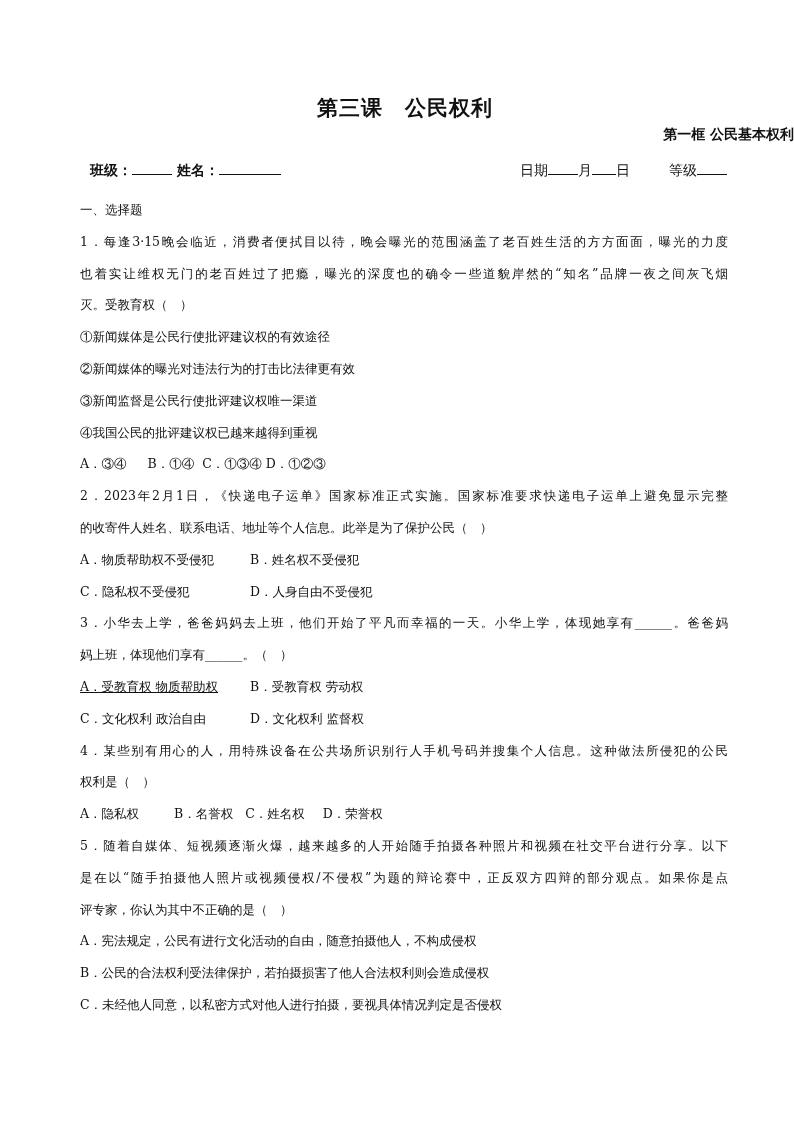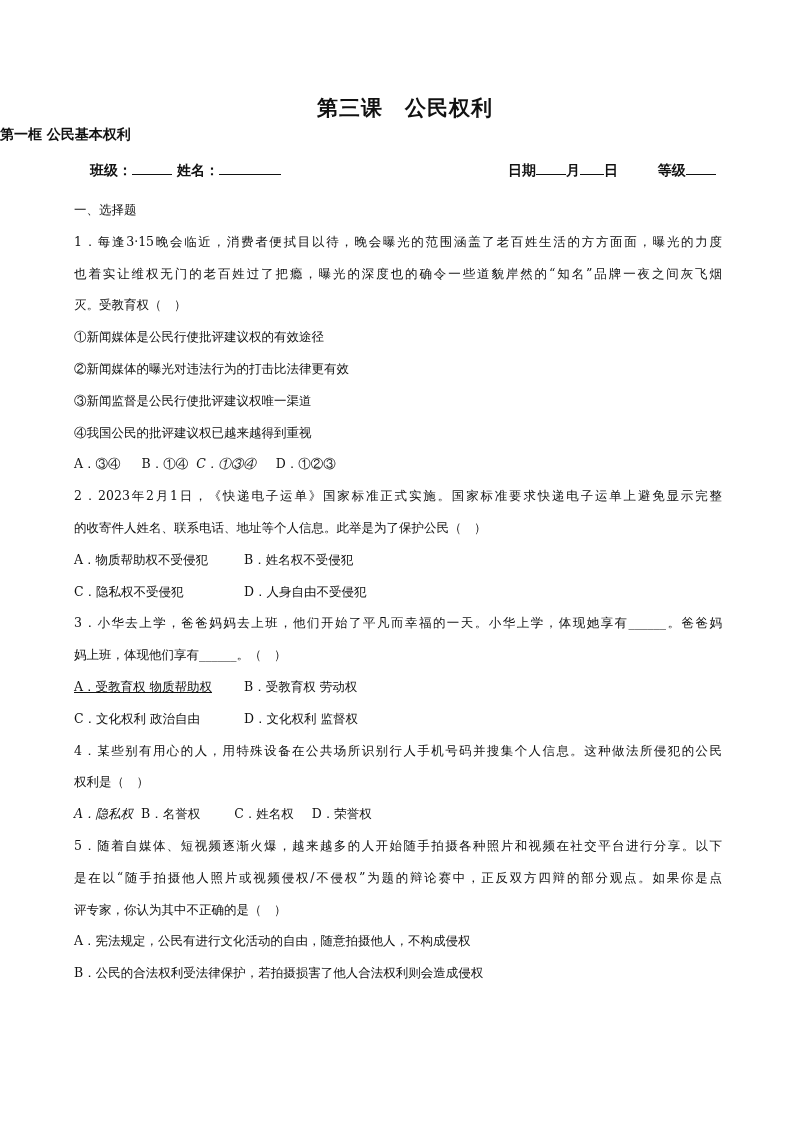--- a/index.html
+++ b/index.html
@@ -1,25 +1,25 @@
 <!DOCTYPE html>
 <html><head>
 <meta charset="utf-8">
 <style>
   html, body { margin: 0; padding: 0; background: #ffffff; }
   body { width: 794px; height: 1123px; position: relative; overflow: hidden;
          font-family: "DejaVu Serif", "Liberation Serif", serif; color: #111; }
   .title { position: absolute; top: 94px; left: 8px; width: 794px; text-align: center;
            font-size: 21px; font-weight: bold; letter-spacing: 1px; }
-  .subtitle { position: absolute; top: 126px; left: 0; width: 794px; text-align: left;
+  .subtitle { position: absolute; top: 126px; left: 0; width: 794px; text-align: right;
               font-size: 14px; font-weight: bold; }
   .info-left { position: absolute; top: 160px; left: 90px; font-size: 14px; font-weight: bold; }
-  .info-right { position: absolute; top: 160px; left: 508px; font-size: 14px; font-weight: bold; }
+  .info-right { position: absolute; top: 160px; left: 520px; font-size: 14px; font-weight: normal; }
   .blank { display: inline-block; border-bottom: 1px solid #111; height: 14px; vertical-align: baseline; }
-  .content { position: absolute; top: 194px; left: 74px; width: 648px; font-size: 12.5px; }
+  .content { position: absolute; top: 194px; left: 80px; width: 648px; font-size: 12.5px; }
   .line { height: 31.8px; line-height: 31.8px; white-space: nowrap; }
   .justify { text-align: justify; text-align-last: justify; }
   .opt-row span { display: inline-block; }
 </style>
 </head>
 <body>
 
 <div class="title">第三课　公民权利</div>
 <div class="subtitle">第一框 公民基本权利</div>
 
@@ -39,21 +39,21 @@
   <div class="line justify">1．每逢3·15晚会临近，消费者便拭目以待，晚会曝光的范围涵盖了老百姓生活的方方面面，曝光的力度</div>
   <div class="line justify">也着实让维权无门的老百姓过了把瘾，曝光的深度也的确令一些道貌岸然的“知名”品牌一夜之间灰飞烟</div>
   <div class="line">灭。受教育权（　）</div>
   <div class="line">①新闻媒体是公民行使批评建议权的有效途径</div>
   <div class="line">②新闻媒体的曝光对违法行为的打击比法律更有效</div>
   <div class="line">③新闻监督是公民行使批评建议权唯一渠道</div>
   <div class="line">④我国公民的批评建议权已越来越得到重视</div>
   <div class="line opt-row">
     <span style="margin-right:17px;">A．③④</span>
     <span style="margin-right:4px;">B．①④</span>
-    <span style="margin-right:16px;font-style:italic;">C．①③④</span>
+    <span style="">C．①③④</span>
     <span>D．①②③</span>
   </div>
 
   <div class="line justify">2．2023年2月1日，《快递电子运单》国家标准正式实施。国家标准要求快递电子运单上避免显示完整</div>
   <div class="line">的收寄件人姓名、联系电话、地址等个人信息。此举是为了保护公民（　）</div>
   <div class="line opt-row">
     <span style="width:166px;">A．物质帮助权不受侵犯</span>
     <span>B．姓名权不受侵犯</span>
   </div>
   <div class="line opt-row">
@@ -68,24 +68,25 @@
     <span>B．受教育权 劳动权</span>
   </div>
   <div class="line opt-row">
     <span style="width:166px;">C．文化权利 政治自由</span>
     <span>D．文化权利 监督权</span>
   </div>
 
   <div class="line justify">4．某些别有用心的人，用特殊设备在公共场所识别行人手机号码并搜集个人信息。这种做法所侵犯的公民</div>
   <div class="line">权利是（　）</div>
   <div class="line opt-row">
-    <span style="margin-right:4px;font-style:italic;">A．隐私权</span>
-    <span style="margin-right:30px;">B．名誉权</span>
+    <span style="margin-right:31px;">A．隐私权</span>
+    <span style="margin-right:8px;">B．名誉权</span>
     <span style="margin-right:14px;">C．姓名权</span>
     <span>D．荣誉权</span>
   </div>
 
   <div class="line justify">5．随着自媒体、短视频逐渐火爆，越来越多的人开始随手拍摄各种照片和视频在社交平台进行分享。以下</div>
   <div class="line justify">是在以“随手拍摄他人照片或视频侵权/不侵权”为题的辩论赛中，正反双方四辩的部分观点。如果你是点</div>
   <div class="line">评专家，你认为其中不正确的是（　）</div>
   <div class="line">A．宪法规定，公民有进行文化活动的自由，随意拍摄他人，不构成侵权</div>
   <div class="line">B．公民的合法权利受法律保护，若拍摄损害了他人合法权利则会造成侵权</div>
+  <div class="line">C．未经他人同意，以私密方式对他人进行拍摄，要视具体情况判定是否侵权</div>
 </div>
 
 </body></html>

